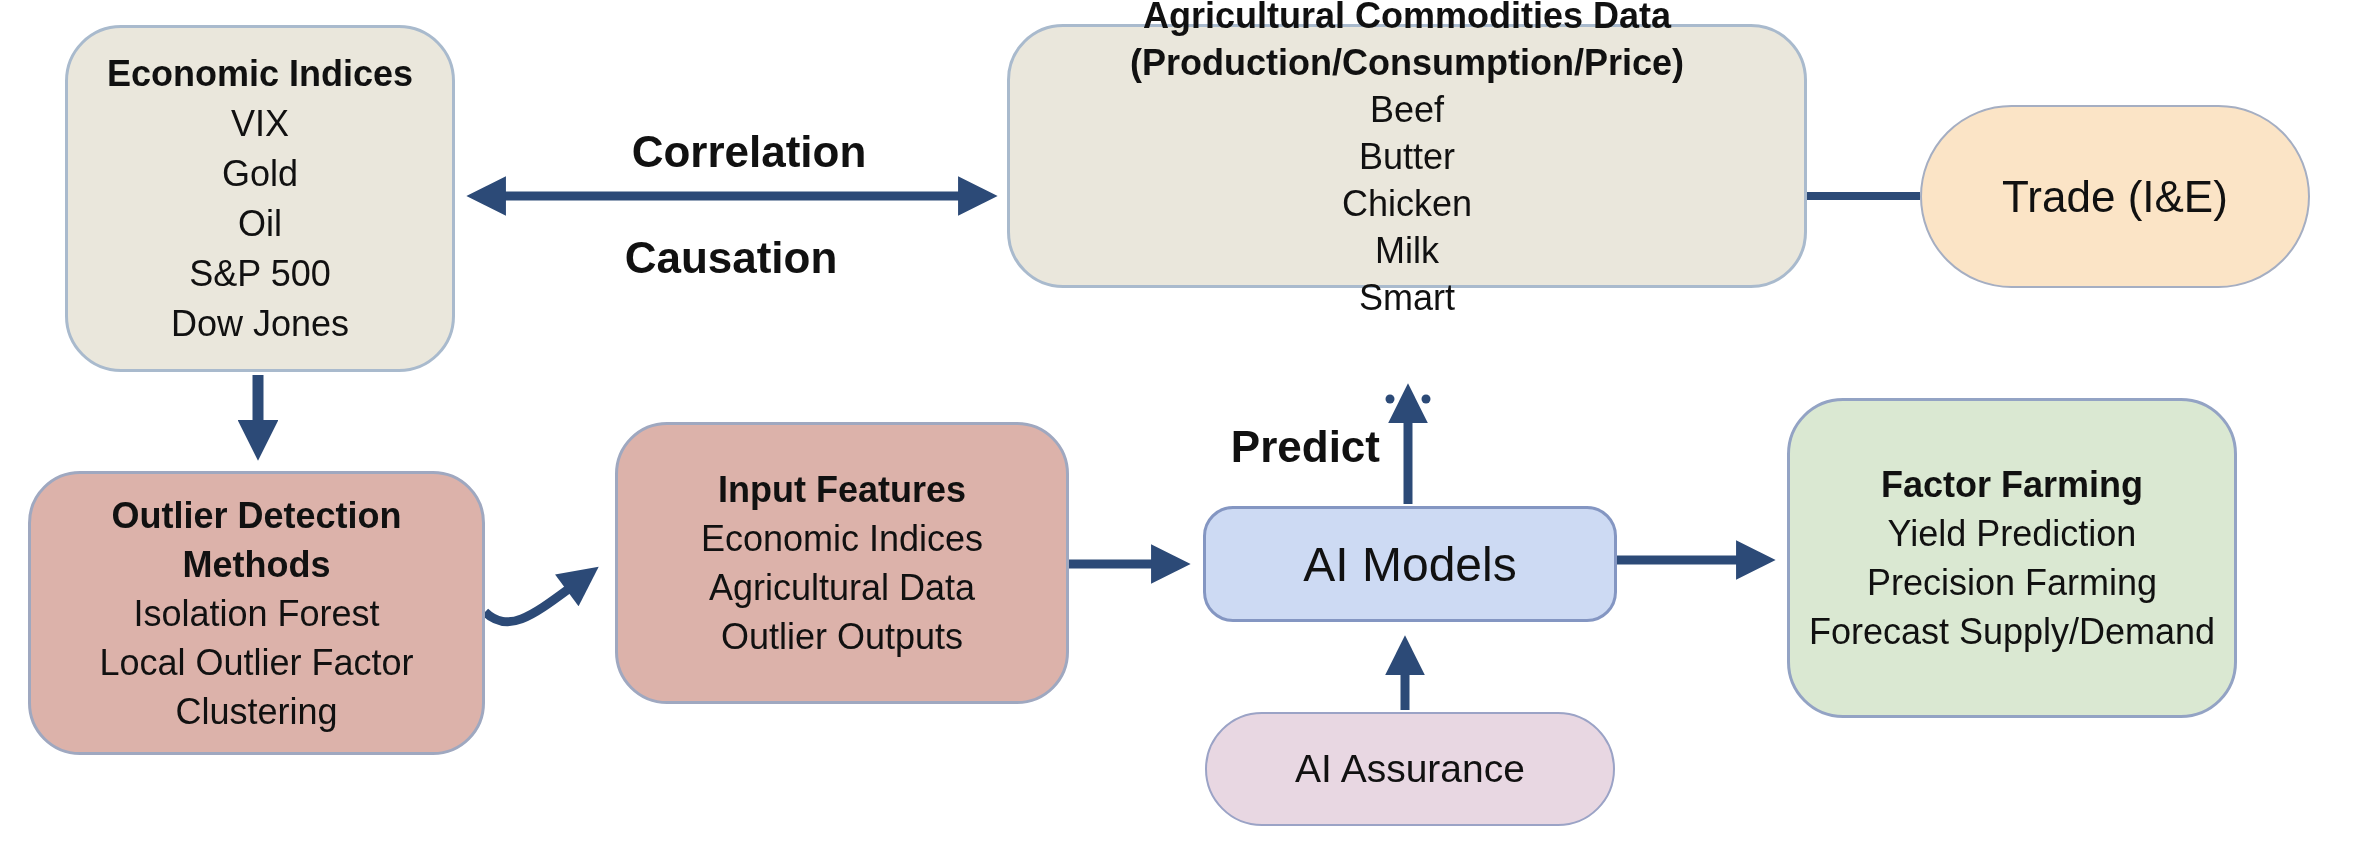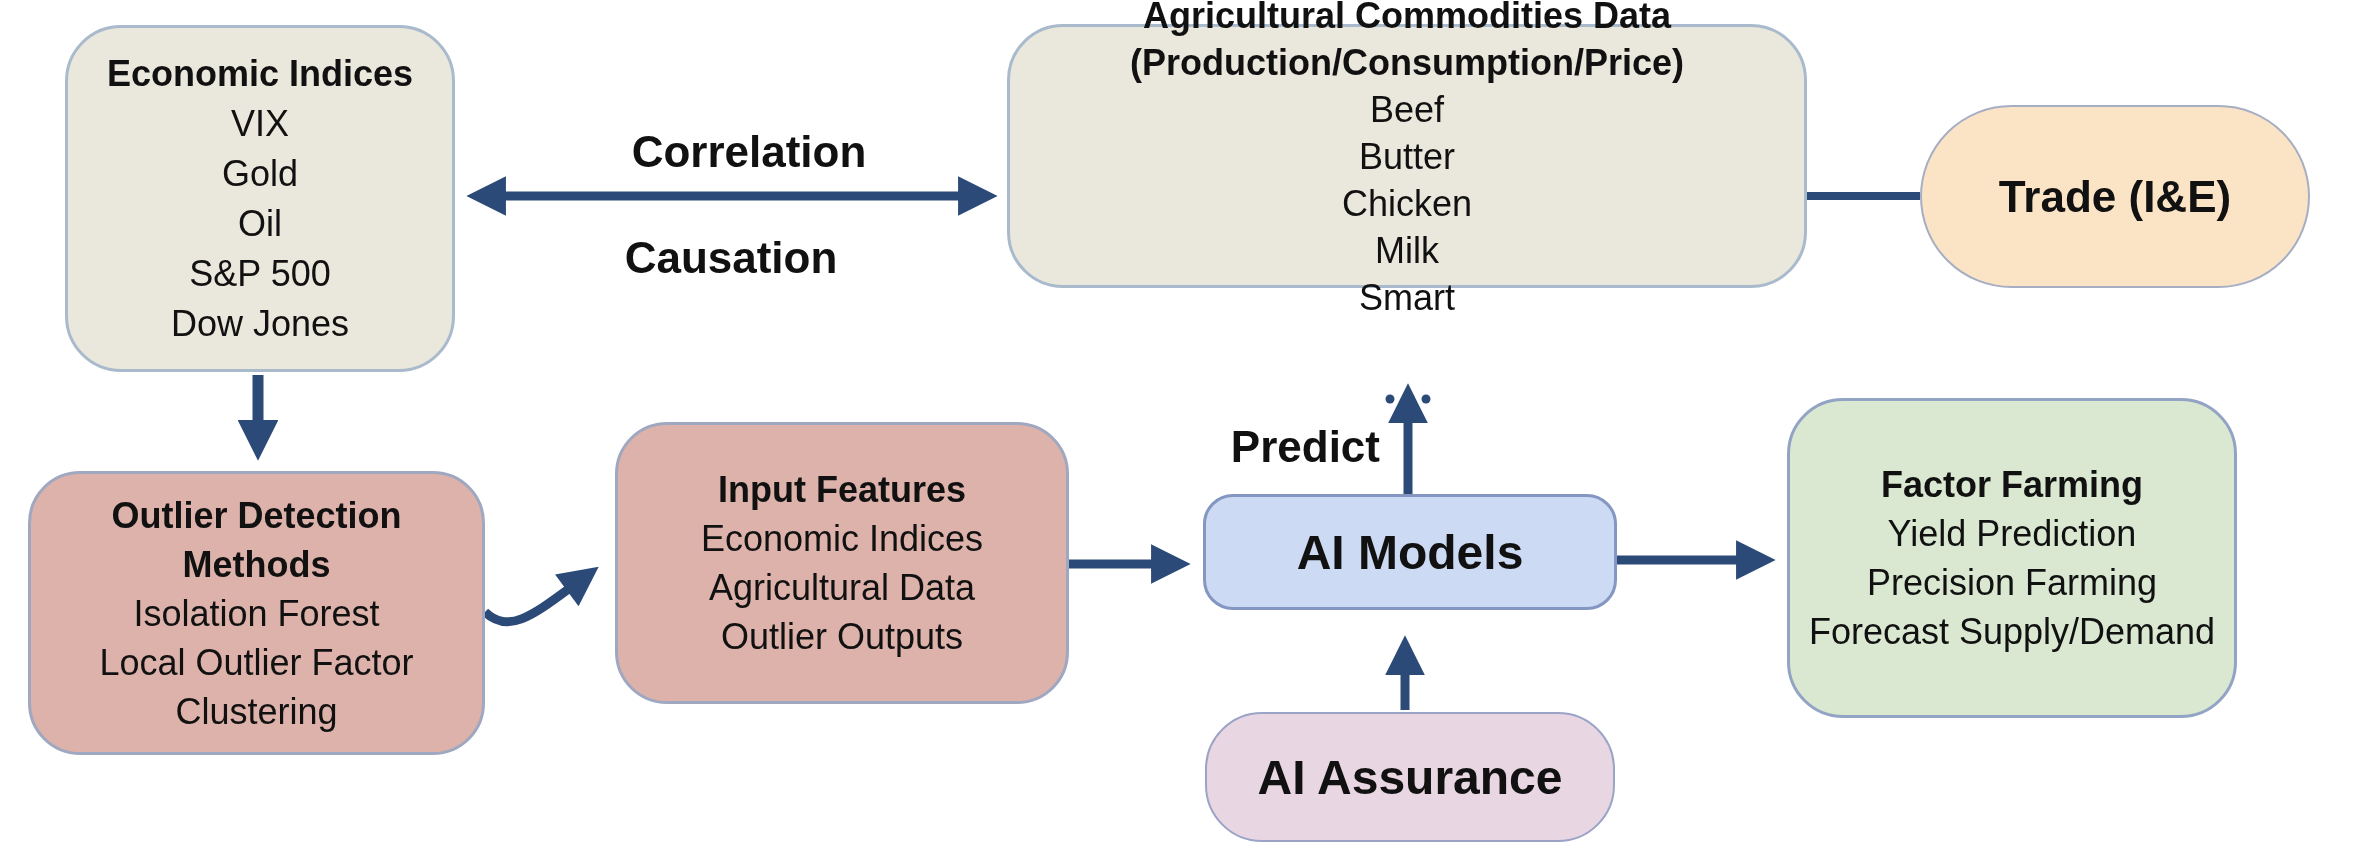--- a/index.html
+++ b/index.html
@@ -21,21 +21,21 @@
     border:3px solid;
     font-size:36px;line-height:49px;
     padding:6px 10px;
   }
   .node .t{font-weight:bold;}
   .node.lh50{line-height:50px;}
   .node.lh47{line-height:47px;}
   .pill{
     position:absolute;box-sizing:border-box;
     display:flex;justify-content:center;align-items:center;
-    text-align:center;border:2.5px solid;font-weight:bold;
+    text-align:center;border:2.5px solid;font-weight:normal;
   }
   .biglabel{
     position:absolute;
     font-weight:bold;font-size:44px;line-height:48px;
     text-align:center;color:#111111;
   }
   .edge{fill:none;}
 </style>
 </head>
 <body>
@@ -102,32 +102,32 @@
     <div>Clustering</div>
   </div>
 
   <div class="node" style="left: 615px; top: 422px; width: 454px; height: 282px; border-radius: 52px; background-color: rgb(220, 178, 170); border-color: rgb(159, 168, 192);">
     <div class="t">Input Features</div>
     <div>Economic Indices</div>
     <div>Agricultural Data</div>
     <div>Outlier Outputs</div>
   </div>
 
-  <div class="pill" style="left: 1203px; top: 494px; width: 414px; height: 116px; border-radius: 30px; font-size: 48px; border-width: 3px; background-color: rgb(205, 218, 243); border-color: rgb(132, 150, 194);">
+  <div class="pill" style="left: 1203px; top: 506px; width: 414px; height: 116px; border-radius: 30px; font-size: 48px; border-width: 3px; background-color: rgb(205, 218, 243); border-color: rgb(132, 150, 194);">
     <span>AI Models</span>
   </div>
 
   <div class="node" style="left: 1787px; top: 398px; width: 450px; height: 320px; border-radius: 56px; background-color: rgb(218, 232, 210); border-color: rgb(147, 163, 196);">
     <div class="t">Factor Farming</div>
     <div>Yield Prediction</div>
     <div>Precision Farming</div>
     <div>Forecast Supply/Demand</div>
   </div>
 
-  <div class="pill" style="left: 1205px; top: 712px; width: 410px; height: 130px; border-radius: 57px; font-size: 48px; background-color: rgb(232, 215, 226); border-color: rgb(155, 163, 198);">
+  <div class="pill" style="left: 1205px; top: 712px; width: 410px; height: 114px; border-radius: 57px; font-size: 39px; background-color: rgb(232, 215, 226); border-color: rgb(155, 163, 198);">
     <span>AI Assurance</span>
   </div>
 
   <div class="biglabel" style="left:579px;top:128px;width:340px;">Correlation</div>
   <div class="biglabel" style="left:561px;top:234px;width:340px;text-align:center;">Causation</div>
   <div class="biglabel" style="left:1140px;top:423px;width:300px;text-align:right;padding-right:60px;box-sizing:border-box;">Predict</div>
 
 </div>
 
 </body></html>

